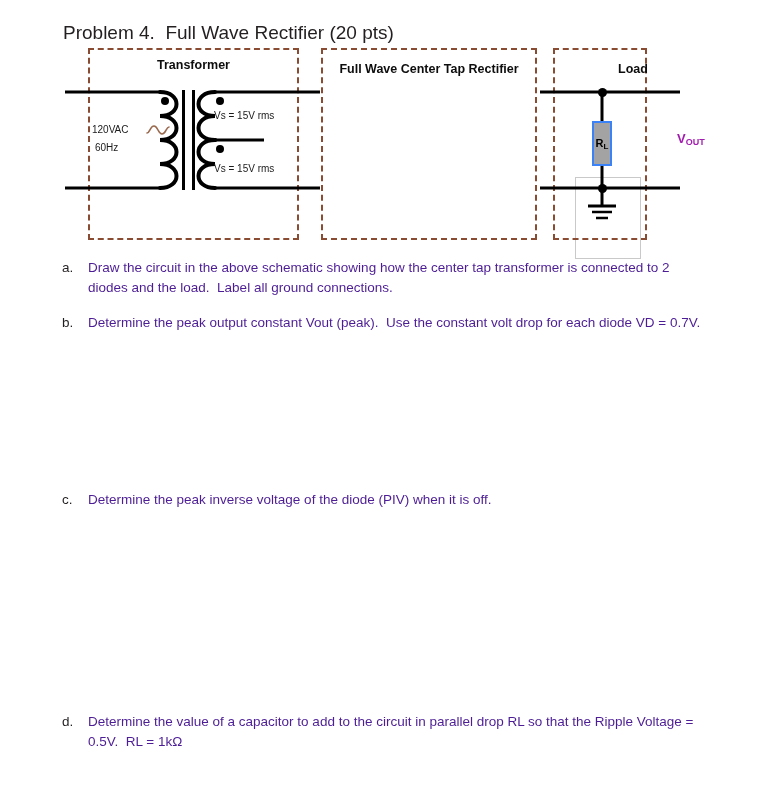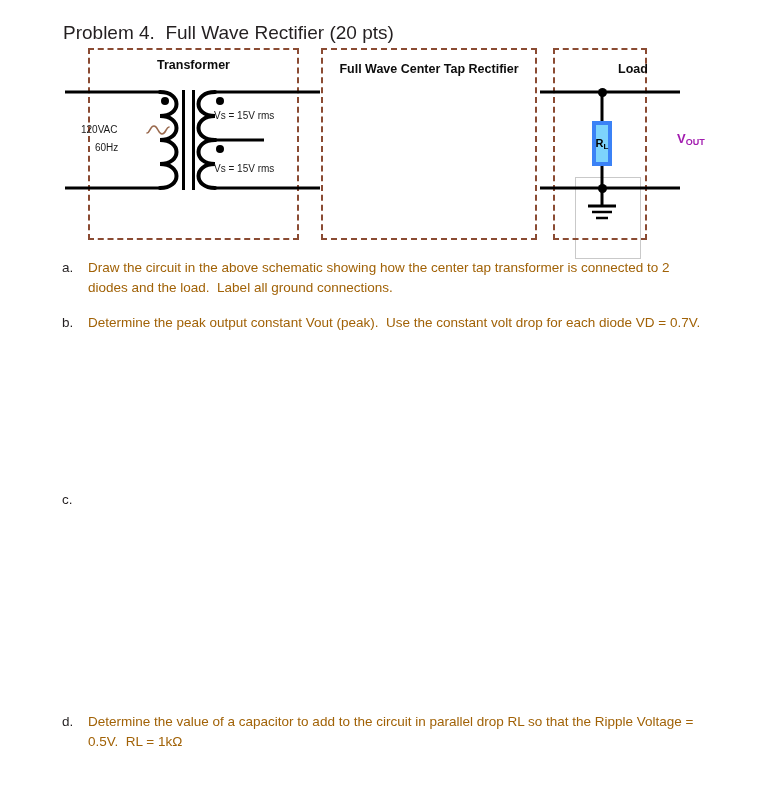--- a/index.html
+++ b/index.html
@@ -87,21 +87,21 @@
     background: #000;
   }
 
   
   .sch-label {
     position: absolute;
     font-size: 10px;
     color: #1a1a1a;
     white-space: nowrap;
   }
-  .label-120vac { left: 81px; top: 84px; }
+  .label-120vac { left: 92px; top: 84px; }
   .label-60hz   { left: 95px; top: 102px; }
   .label-vs1    { left: 214px; top: 70px; }
   .label-vs2    { left: 214px; top: 123px; }
 
   .sine-sym {
     position: absolute;
     left: 146px;
     top: 83px;
   }
 
@@ -122,22 +122,22 @@
     bottom: -2px;
   }
 
   
   .resistor {
     position: absolute;
     left: 592px;
     top: 81px;
     width: 20px;
     height: 45px;
-    background: #7dd3fc;
-    border: 4px solid #3b82f6;
+    background: #a3a3a3;
+    border: 2px solid #3b82f6;
     box-sizing: border-box;
     display: flex;
     align-items: center;
     justify-content: center;
   }
   .resistor-label {
     font-size: 11px;
     font-weight: bold;
     color: #000;
     line-height: 1;
@@ -163,21 +163,21 @@
   }
   .q-marker {
     width: 26px;
     flex: 0 0 26px;
     font-size: 13.5px;
     color: #231f20;
     line-height: 20px;
   }
   .q-text {
     font-size: 13.5px;
-    color: #a16207;
+    color: #4c1d95;
     line-height: 20px;
     white-space: pre-wrap;
   }
   .q-a { left: 62px; top: 258px; width: 640px; }
   .q-b { left: 62px; top: 313px; width: 650px; }
   .q-c { left: 62px; top: 490px; width: 640px; }
   .q-d { left: 62px; top: 712px; width: 660px; }
 </style>
 </head>
 <body>
@@ -277,20 +277,21 @@
       <div class="q-text">Draw the circuit in the above schematic showing how the center tap transformer is connected to 2 diodes and the load.  Label all ground connections.</div>
     </div>
 
     <div class="q-item q-b">
       <div class="q-marker">b.</div>
       <div class="q-text">Determine the peak output constant Vout (peak).  Use the constant volt drop for each diode VD = 0.7V.</div>
     </div>
 
     <div class="q-item q-c">
       <div class="q-marker">c.</div>
+      <div class="q-text">Determine the peak inverse voltage of the diode (PIV) when it is off.</div>
     </div>
 
     <div class="q-item q-d">
       <div class="q-marker">d.</div>
       <div class="q-text">Determine the value of a capacitor to add to the circuit in parallel drop RL so that the Ripple Voltage = 0.5V.  RL = 1kΩ</div>
     </div>
 
   </div>
 
 </div>

